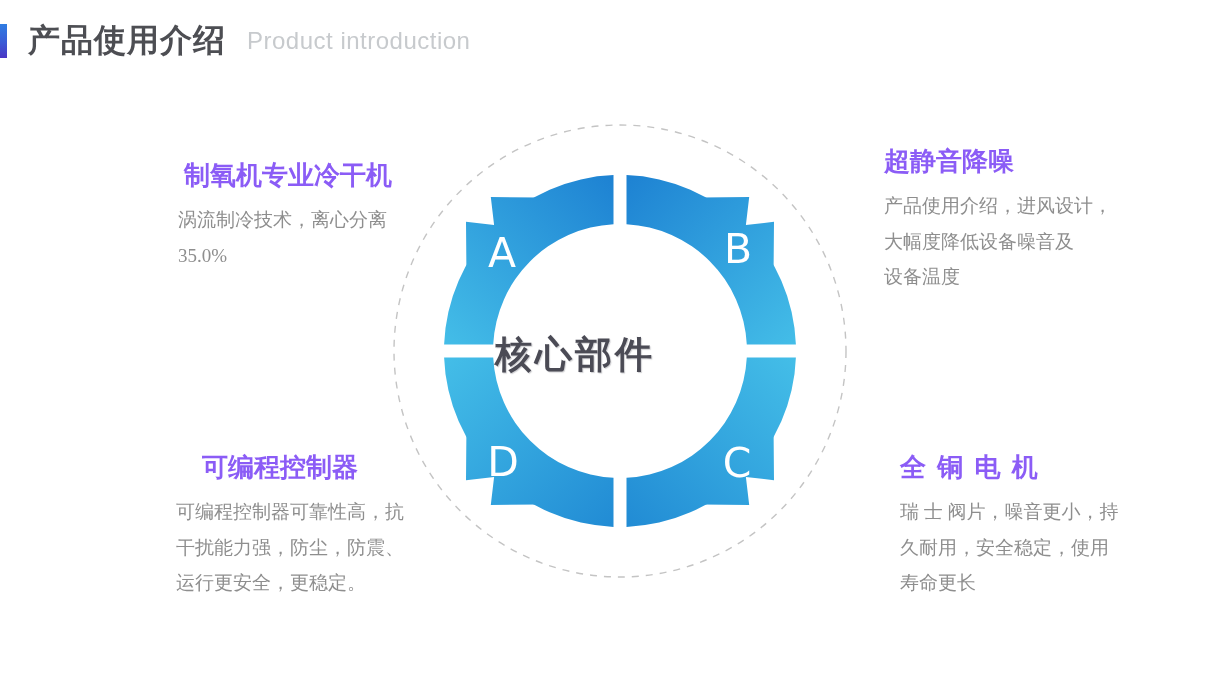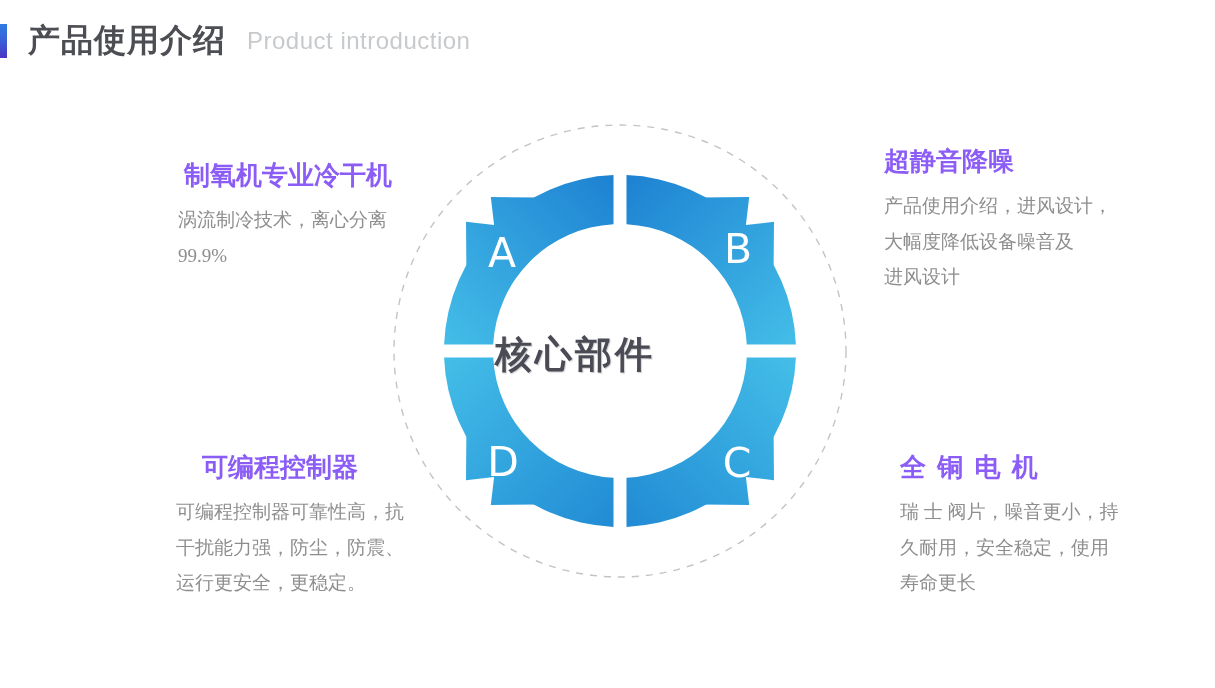--- a/index.html
+++ b/index.html
@@ -106,30 +106,30 @@
     <text class="seg-letter" x="347" y="356">C</text>
     <text class="seg-letter" x="113" y="355">D</text>
   </svg>
 
   <div class="center-label">核心部件</div>
 
   <div class="block block-tl">
     <h2>制氧机专业冷干机</h2>
     <div class="body">
       <div class="line">涡流制冷技术，离心分离</div>
-      <div class="line">99.9%</div>
+      <div class="line">35.0%</div>
     </div>
   </div>
 
   <div class="block block-tr">
     <h2>超静音降噪</h2>
     <div class="body">
       <div class="line">产品使用介绍，进风设计，</div>
       <div class="line">大幅度降低设备噪音及</div>
-      <div class="line">进风设计</div>
+      <div class="line">设备温度</div>
     </div>
   </div>
 
   <div class="block block-bl">
     <h2>可编程控制器</h2>
     <div class="body">
       <div class="line">可编程控制器可靠性高，抗</div>
       <div class="line">干扰能力强，防尘，防震、</div>
       <div class="line">运行更安全，更稳定。</div>
     </div>

